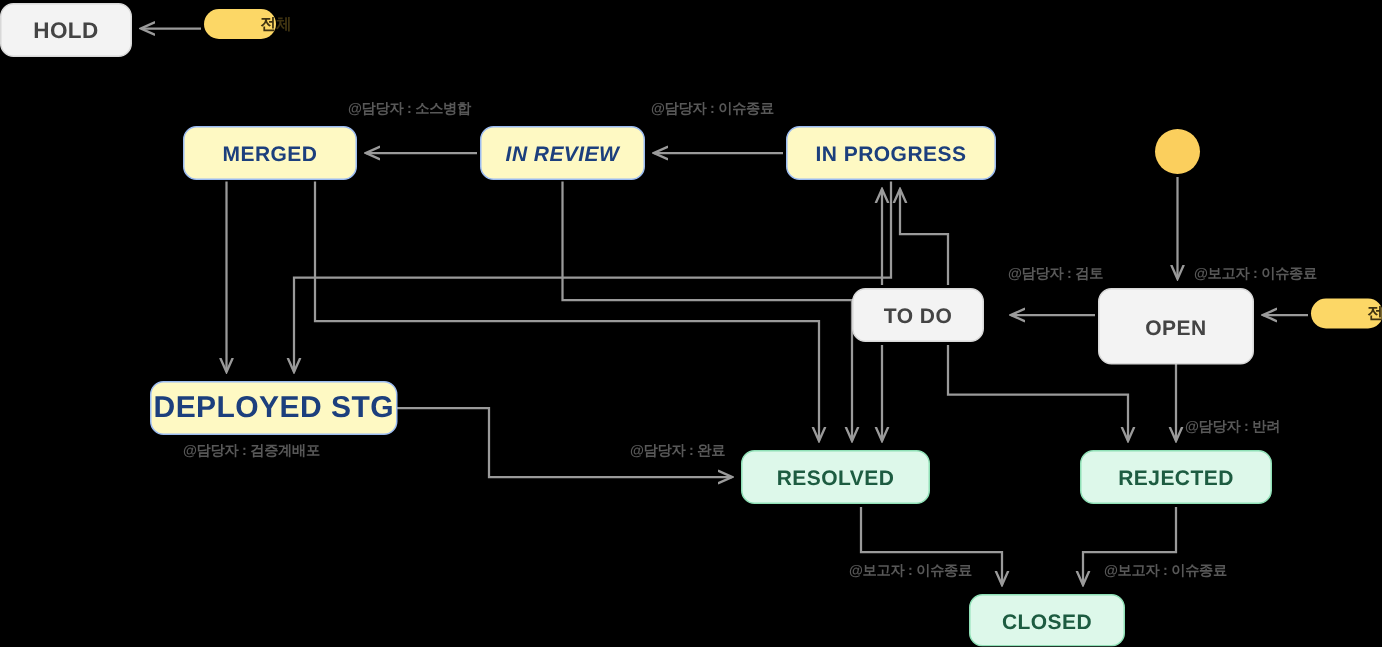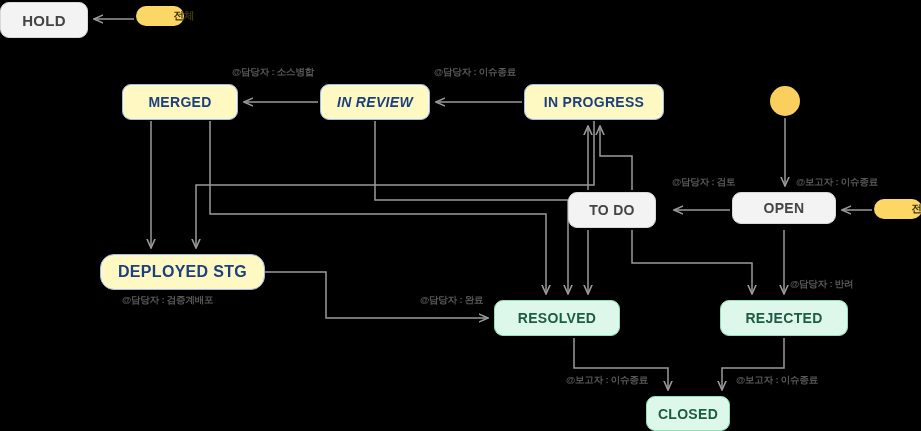--- a/index.html
+++ b/index.html
@@ -91,26 +91,26 @@
 
       <path d="M784,338 L784,368 L722,368 L722,390"></path>
     </g>
   </svg>
 
   <div id="nodes">
       <div class="node gray" style="left: 0px; top: 2px; width: 88px; height: 36px; font-size: 15px;">HOLD</div>
       <div class="node blue" style="left: 122px; top: 84px; width: 116px; height: 36px; font-size: 14px;">MERGED</div>
       <div class="node blue" style="left: 320px; top: 84px; width: 110px; height: 36px; font-size: 14px; font-style: italic;">IN REVIEW</div>
       <div class="node blue" style="left: 524px; top: 84px; width: 140px; height: 36px; font-size: 14px;">IN PROGRESS</div>
-      <div class="node blue" style="left: 100px; top: 254px; width: 165px; height: 36px; font-size: 16px; border-radius: 14px;">DEPLOYED STG</div>
+      <div class="node blue" style="left: 100px; top: 254px; width: 165px; height: 36px; font-size: 20px;">DEPLOYED STG</div>
       <div class="node gray" style="left: 568px; top: 192px; width: 88px; height: 36px; font-size: 14px;">TO DO</div>
-      <div class="node gray" style="left: 732px; top: 192px; width: 104px; height: 32px; font-size: 14px;">OPEN</div>
+      <div class="node gray" style="left: 732px; top: 192px; width: 104px; height: 51px; font-size: 14px;">OPEN</div>
       <div class="node green" style="left: 494px; top: 300px; width: 126px; height: 36px; font-size: 14px;">RESOLVED</div>
       <div class="node green" style="left: 720px; top: 300px; width: 128px; height: 36px; font-size: 14px;">REJECTED</div>
-      <div class="node green" style="left: 646px; top: 396px; width: 84px; height: 35px; font-size: 14px;">CLOSED</div>
+      <div class="node green" style="left: 646px; top: 396px; width: 104px; height: 35px; font-size: 14px;">CLOSED</div>
     </div>
   <div id="pills">
       <div class="pill" style="left: 136px; top: 6px; width: 46px; height: 20px;">전체</div>
       <div class="pill" style="left: 874px; top: 199px; width: 46px; height: 20px;">전체</div>
     </div>
   <div id="labels">
       <div class="elabel" style="left: 232px; top: 66px;">@담당자 : 소스병합</div>
       <div class="elabel" style="left: 434px; top: 66px;">@담당자 : 이슈종료</div>
       <div class="elabel" style="left: 672px; top: 176px;">@담당자 : 검토</div>
       <div class="elabel" style="left: 796px; top: 176px;">@보고자 : 이슈종료</div>

